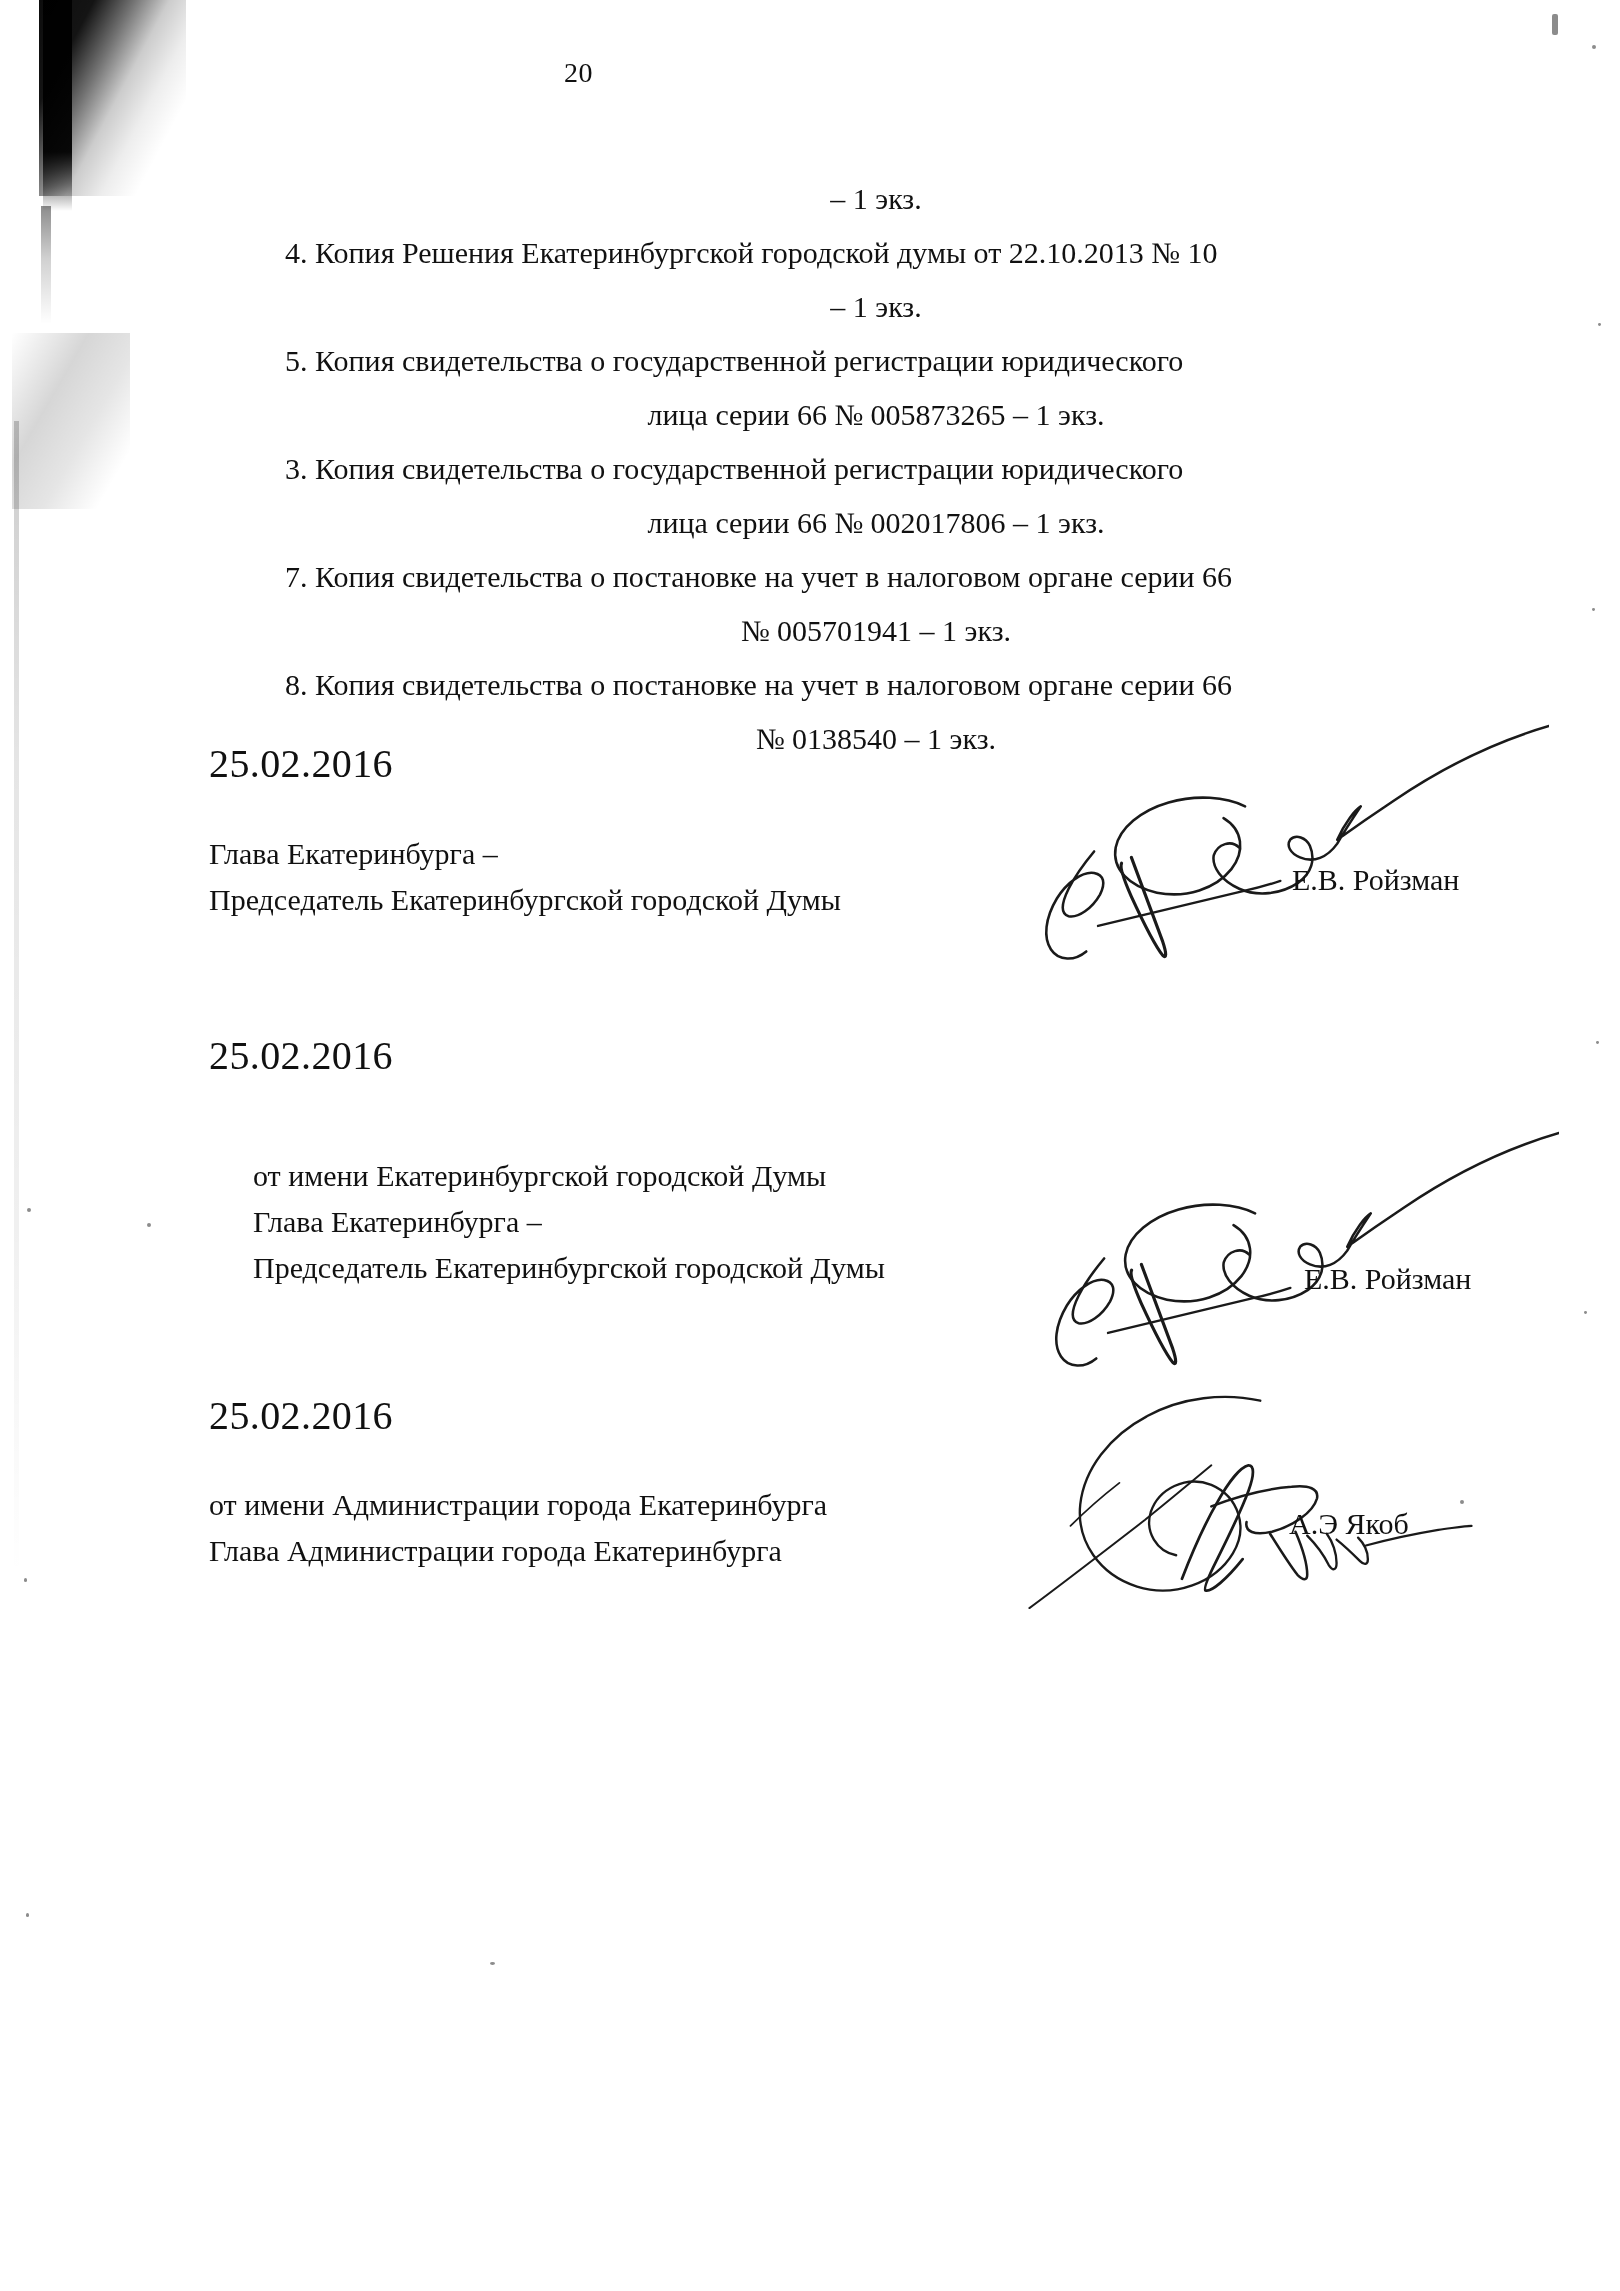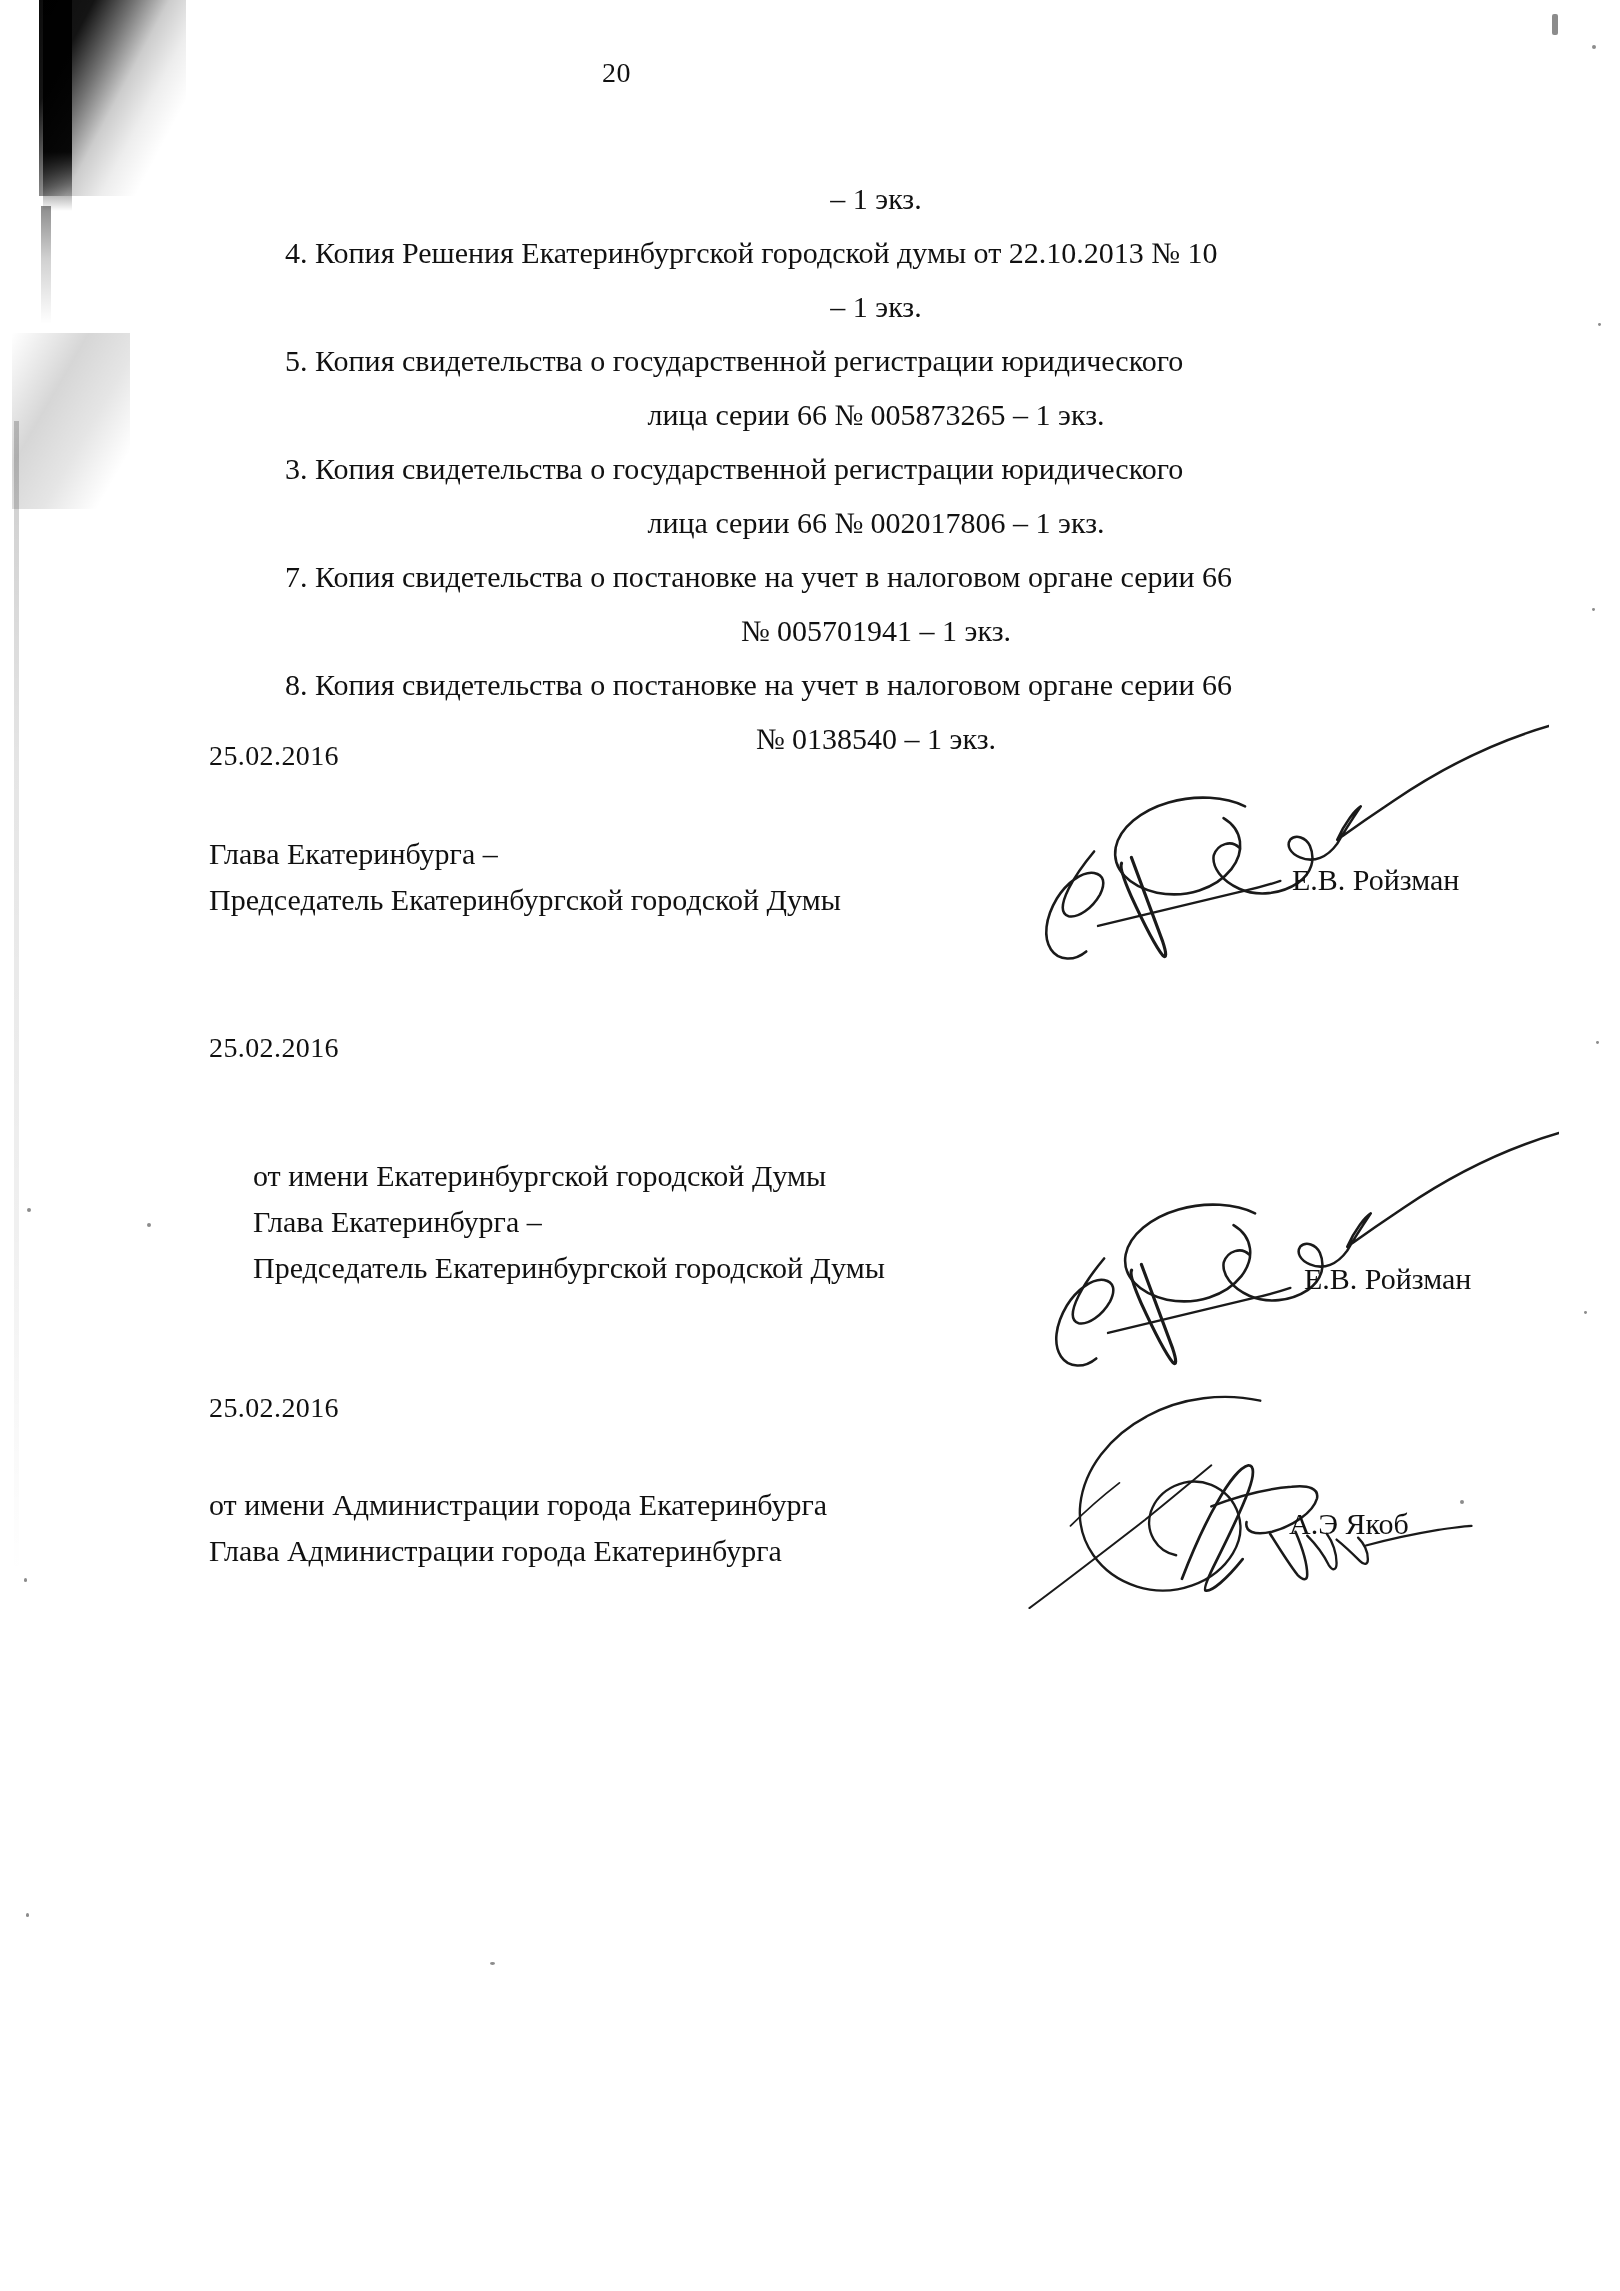--- a/index.html
+++ b/index.html
@@ -98,21 +98,20 @@
 
   
   .page-number {
     position: absolute;
     left: 0;
     top: 57px;
     width: 1157px;
     text-align: center;
     font-size: 28px;
     letter-spacing: 0.5px;
-    padding-left: 38px;
   }
 
   .body-block {
     position: absolute;
     left: 209px;
     top: 172px;
     width: 1334px;
   }
   .para {
     font-size: 30px;
@@ -120,21 +119,21 @@
     text-align: justify;
     text-justify: inter-word;
     margin: 0;
   }
   .para.noindent { text-indent: 0; }
   .para.indent   { text-indent: 76px; }
   .para-last-left { text-align: center; }
 
   .sig-date {
     position: absolute;
-    font-size: 28px;
+    font-size: 40px;
     letter-spacing: 0.4px;
   }
   .sig-lines {
     position: absolute;
     font-size: 30px;
     line-height: 46px;
   }
   .sig-name {
     position: absolute;
     font-size: 30px;

